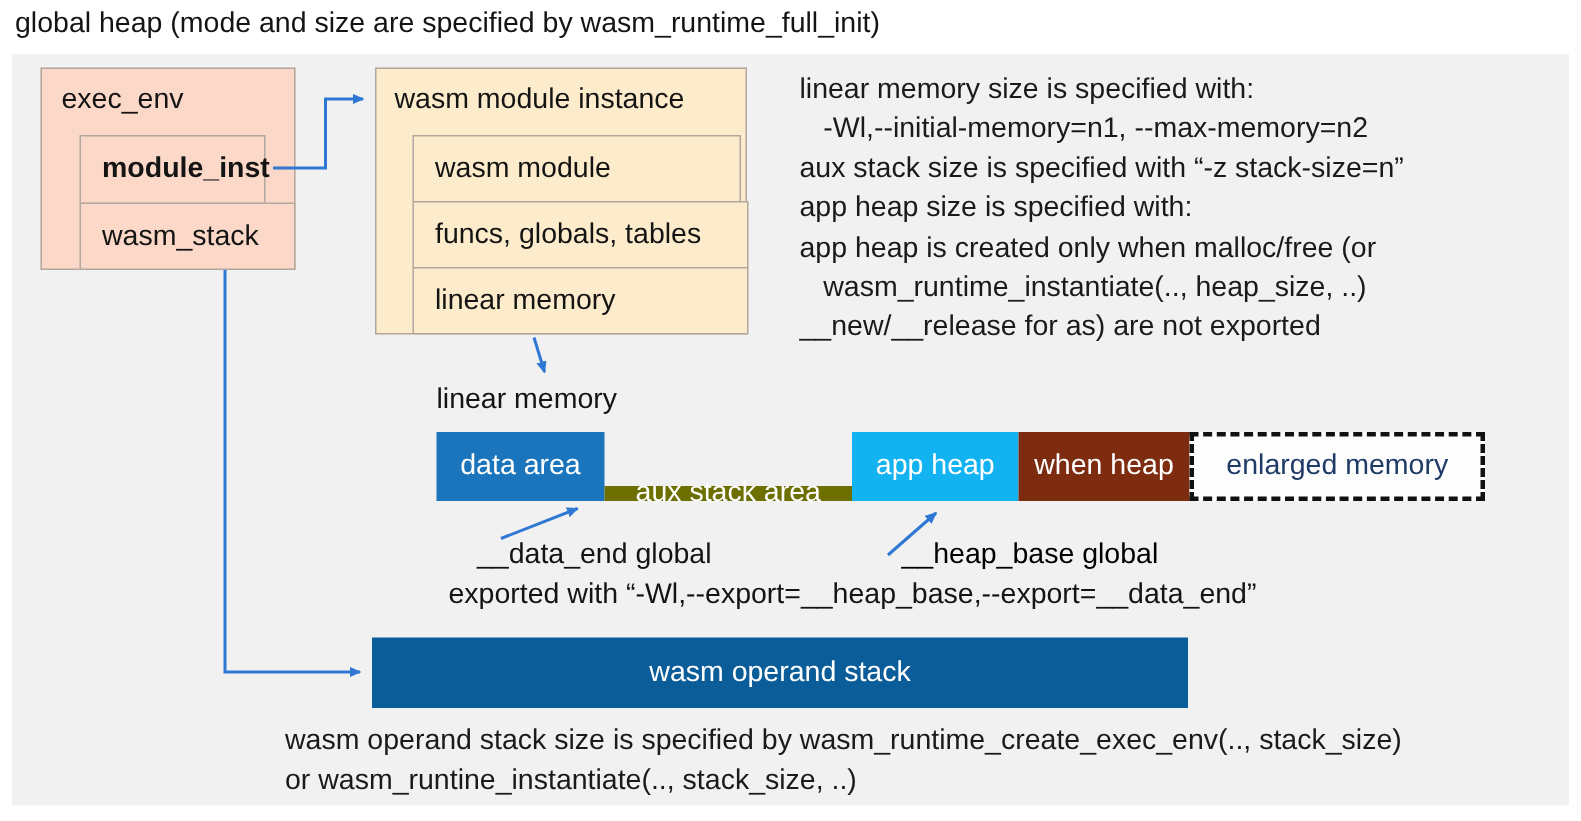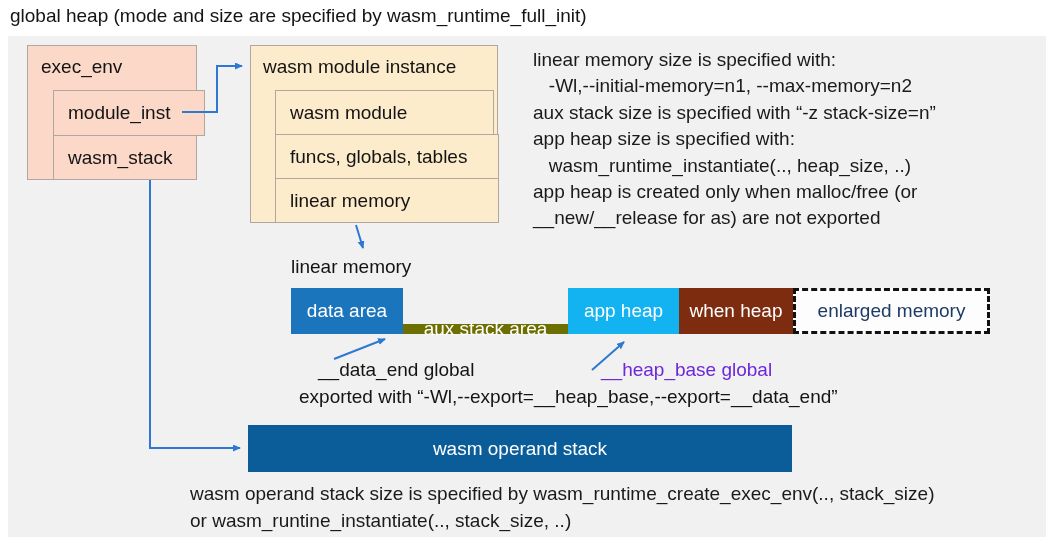--- a/index.html
+++ b/index.html
@@ -9,21 +9,21 @@
   }
   .abs{position:absolute;}
   #title{left:10px;top:5px;font-size:19px;color:#141414;white-space:pre;}
   #canvas{left:8px;top:36px;width:1038px;height:501px;background:#f1f1f1;}
 
   
   .envbox{background:#fbd8c8;border:1px solid #b2a79e;box-sizing:border-box;}
   #exec-outer{left:27px;top:45px;width:170px;height:135px;}
   #exec-label{left:41px;top:56px;font-size:19px;color:#141414;}
   .rowbox{display:flex;align-items:center;padding-left:14px;font-size:19px;color:#141414;box-sizing:border-box;}
-  #row-module-inst{left:53px;top:90px;width:152px;height:46px;}
+  #row-module-inst{left:53px;top:90px;width:124px;height:46px;font-weight:bold;}
   #row-wasm-stack{left:53px;top:135px;width:144px;height:45px;}
 
   
   .instbox{background:#fdeccb;border:1px solid #b2a79e;box-sizing:border-box;}
   #mi-outer{left:250px;top:45px;width:248px;height:178px;}
   #mi-label{left:263px;top:56px;font-size:19px;color:#141414;}
   #mi-row1{left:275px;top:90px;width:219px;height:45px;}
   #mi-row2{left:275px;top:134px;width:224px;height:45px;}
   #mi-row3{left:275px;top:178px;width:224px;height:45px;}
 
@@ -38,21 +38,21 @@
   #seg-data{width:112px;background:#1b75bc;}
   #seg-aux{width:165px;background:#6d7000;margin-top:36px;}
   #seg-appheap{width:111px;background:#12b3f0;}
   #seg-libc{width:114px;background:#7d2c10;}
   #enlarged{left:793px;top:288px;width:197px;height:46px;box-sizing:border-box;
     border:3px dashed #111;background:#fdfdfd;display:flex;align-items:center;justify-content:center;
     color:#1e3a66;font-size:19px;}
 
   
   #lbl-data-end{left:318px;top:359px;font-size:19px;color:#141414;}
-  #lbl-heap-base{left:601px;top:359px;font-size:19px;color:#6d28d9;}
+  #lbl-heap-base{left:601px;top:359px;font-size:19px;color:#000000;}
   #lbl-exported{left:299px;top:386px;font-size:19px;color:#141414;white-space:pre;}
 
   
   #opstack{left:248px;top:425px;width:544px;height:47px;background:#0b5d9a;
     display:flex;align-items:center;justify-content:center;color:#fff;font-size:19px;}
 
   
   #notes-bottom{left:190px;top:481px;font-size:19px;line-height:26.5px;color:#1a1a1a;}
   #notes-bottom div{white-space:pre;}
 
@@ -85,22 +85,22 @@
   </div>
   <div class="abs instbox rowbox" id="mi-row3">
     <span>linear memory</span>
   </div>
 
   <div class="abs" id="notes-right">
     <div>linear memory size is specified with:</div>
     <div>   -Wl,--initial-memory=n1, --max-memory=n2</div>
     <div>aux stack size is specified with “-z stack-size=n”</div>
     <div>app heap size is specified with:</div>
+    <div>app heap is created only when malloc/free (or</div>
     <div>   wasm_runtime_instantiate(.., heap_size, ..)</div>
-    <div>app heap is created only when malloc/free (or</div>
     <div>__new/__release for as) are not exported</div>
   </div>
 
   <div class="abs" id="lm-label">linear memory</div>
   <div class="abs" id="membar">
     <div class="seg" id="seg-data">data area</div>
     <div class="seg" id="seg-aux">aux stack area</div>
     <div class="seg" id="seg-appheap">app heap</div>
     <div class="seg" id="seg-libc">when heap</div>
   </div>

